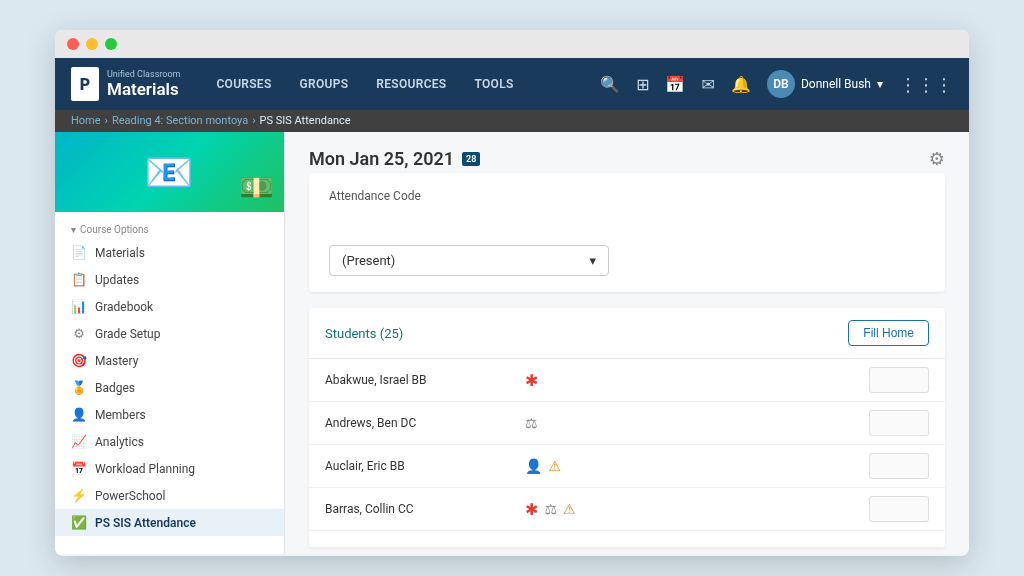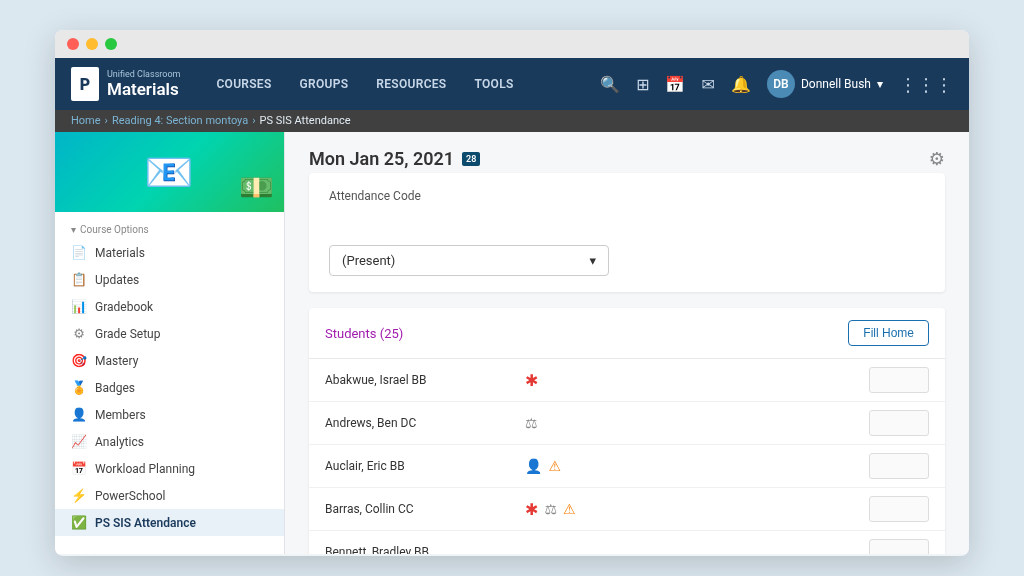--- a/index.html
+++ b/index.html
@@ -222,21 +222,21 @@
     }
     .students-header {
       display: flex;
       align-items: center;
       justify-content: space-between;
       padding: 12px 16px;
       border-bottom: 1px solid #e8e8e8;
     }
     .students-count {
       font-size: 13px;
-      color: #a21caf;
+      color: #0f766e;
     }
     .fill-code-btn {
       border: 1px solid #1a6faf;
       color: #1a6faf;
       background: white;
       padding: 5px 14px;
       border-radius: 4px;
       font-size: 12px;
       cursor: pointer;
     }
@@ -422,25 +422,20 @@
         <div class="student-row">
           <span class="student-name">Barras, Collin CC</span>
           <div class="student-icons">
             <span class="icon-alert">✱</span>
             <span class="icon-scale">⚖</span>
             <span class="icon-warning">⚠</span>
           </div>
           <input class="student-input" type="text" style="">
         </div>
 
-        <div class="student-row">
-          <span class="student-name">Bennett, Bradley BB</span>
-          <div class="student-icons"></div>
-          <input class="student-input" type="text" style="">
-        </div>
 
         <div class="student-row">
           
           
           
         </div>
       </div>
     </div>
   </div>
 </div>

